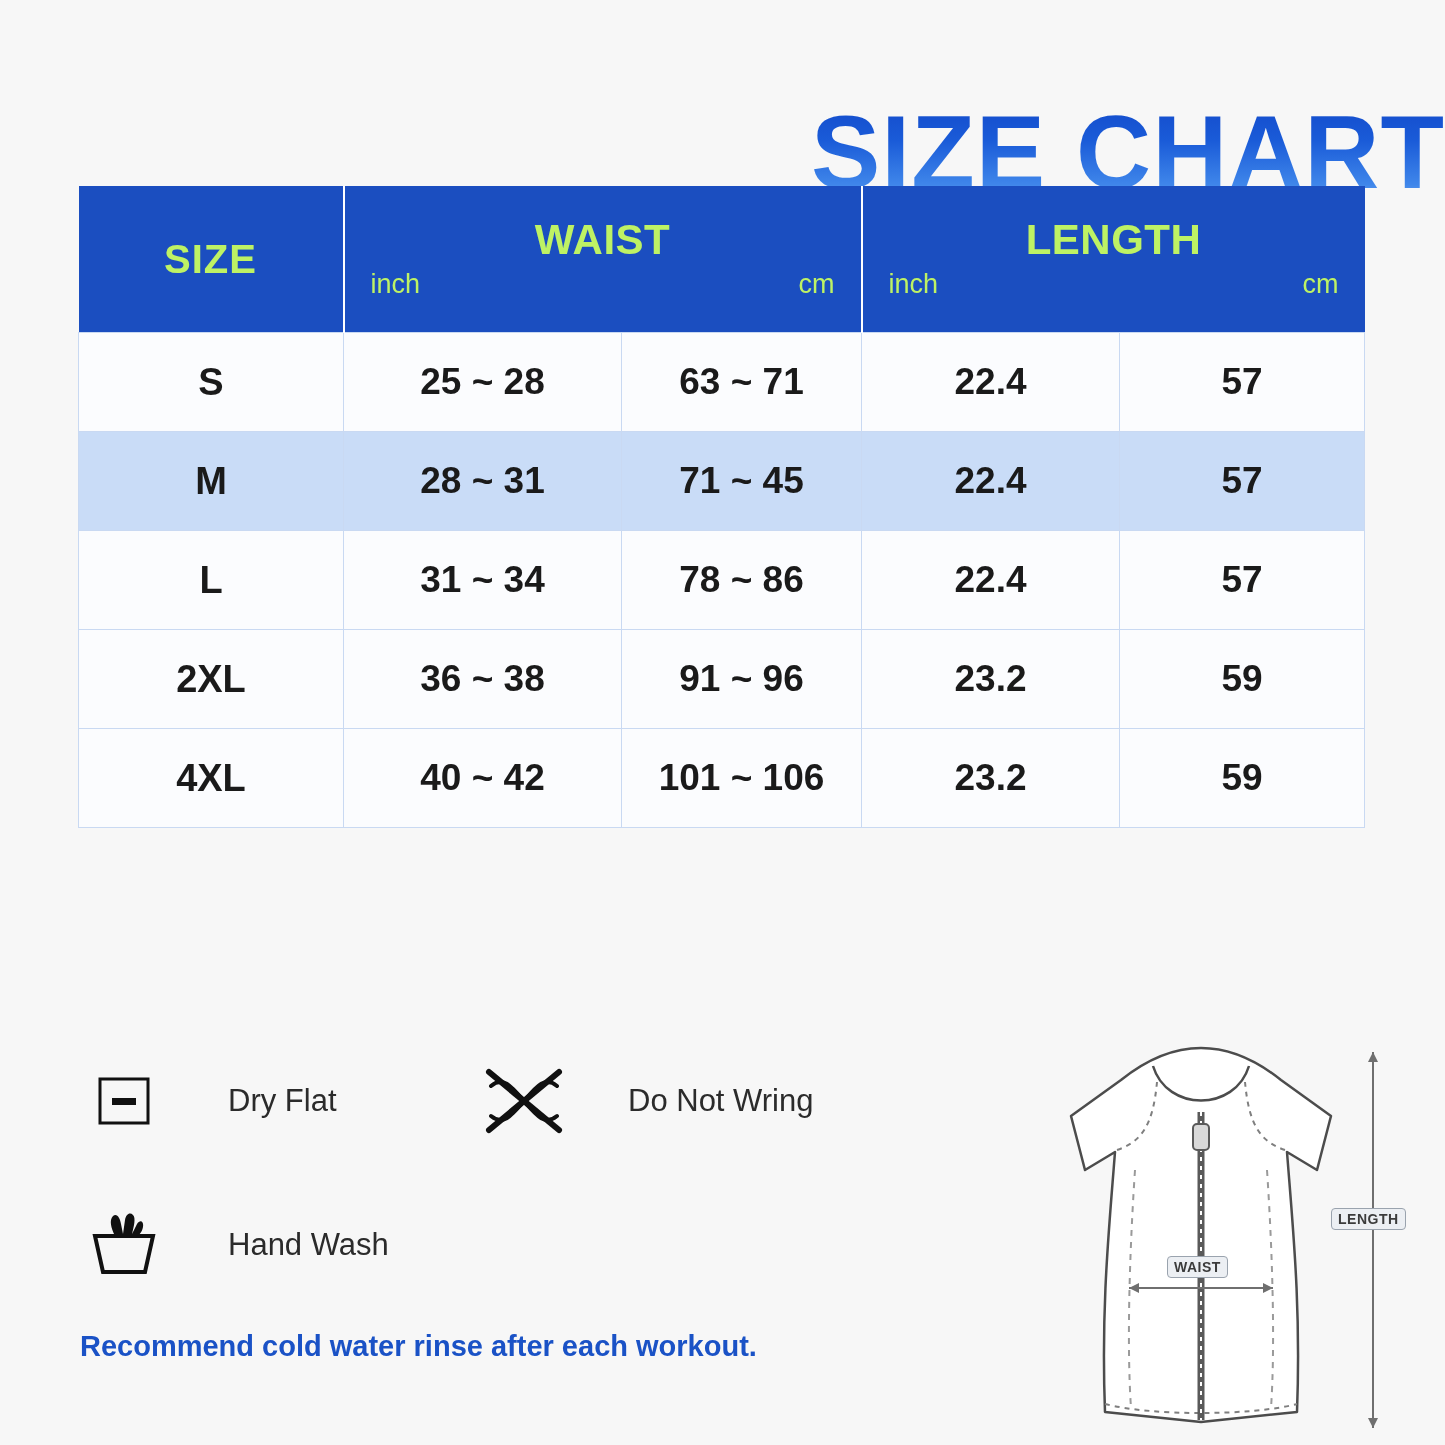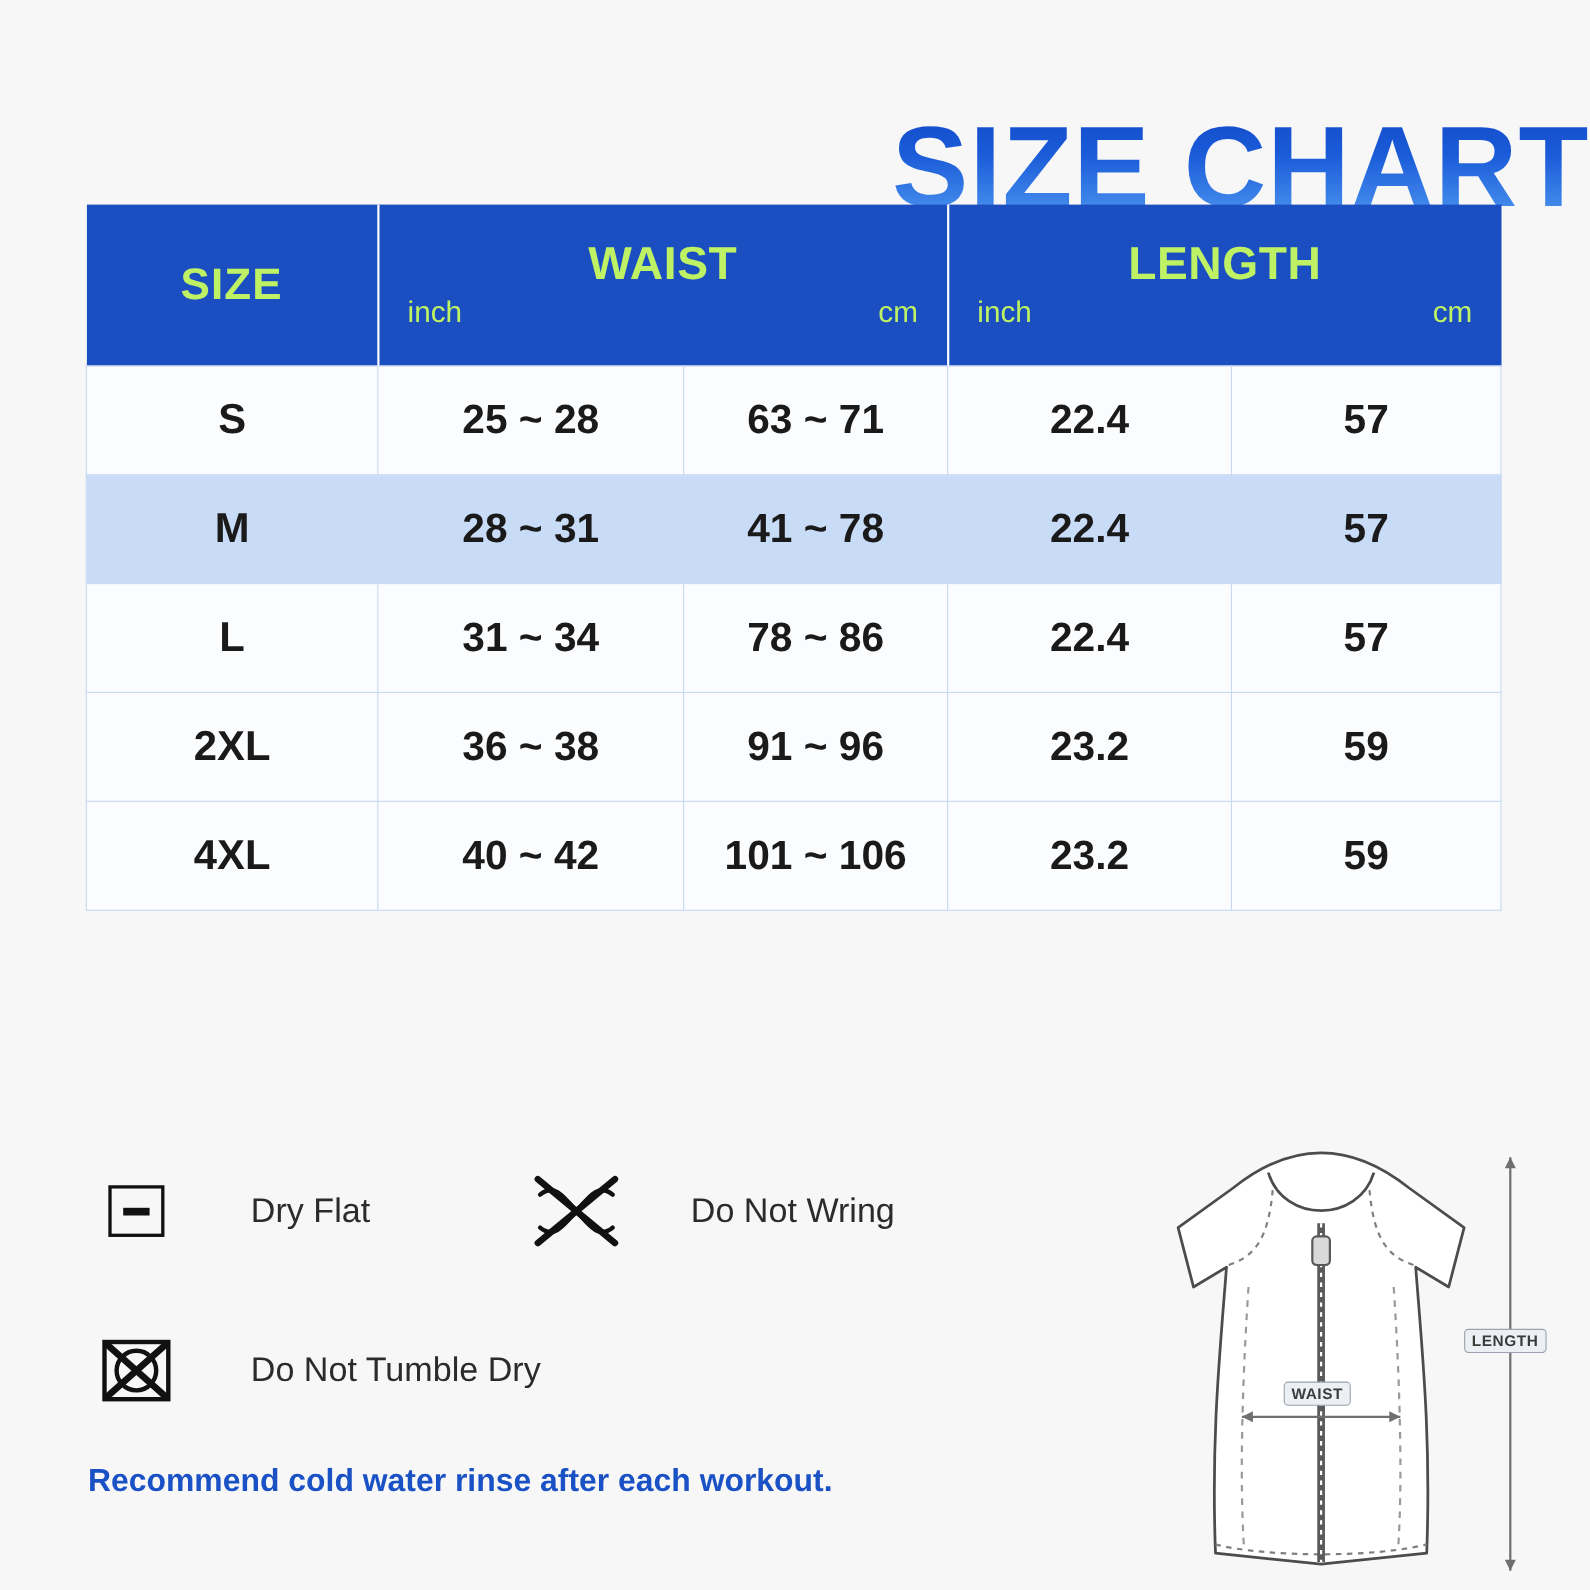--- a/index.html
+++ b/index.html
@@ -206,21 +206,21 @@
       <tr>
         <td class="size-cell">S</td>
         <td>25 ~ 28</td>
         <td>63 ~ 71</td>
         <td>22.4</td>
         <td>57</td>
       </tr>
       <tr class="alt">
         <td class="size-cell">M</td>
         <td>28 ~ 31</td>
-        <td>41 ~ 78</td>
+        <td>71 ~ 45</td>
         <td>22.4</td>
         <td>57</td>
       </tr>
       <tr>
         <td class="size-cell">L</td>
         <td>31 ~ 34</td>
         <td>78 ~ 86</td>
         <td>22.4</td>
         <td>57</td>
       </tr>
@@ -261,30 +261,28 @@
           <path d="M10 52 C22 62 30 52 43 37 C56 22 64 12 76 22" fill="none" stroke="#111" stroke-width="4" stroke-linecap="round"></path>
           <path d="M8 8 L78 66" stroke="#111" stroke-width="6" stroke-linecap="round"></path>
           <path d="M78 8 L8 66" stroke="#111" stroke-width="6" stroke-linecap="round"></path>
         </svg>
       </div>
       <div class="care-label">Do Not Wring</div>
     </div>
   </div>
 
   <div class="care-row">
-    <div class="care-item">
+    <div class="care-item first">
       <div class="care-icon">
         <svg width="78" height="78" viewBox="0 0 78 78">
-          <rect x="10" y="14" width="58" height="52" fill="none" stroke="#111" stroke-width="4"></rect>
-          <circle cx="39" cy="40" r="18" fill="none" stroke="#111" stroke-width="4"></circle>
-          <path d="M12 16 L66 64" stroke="#111" stroke-width="6" stroke-linecap="round"></path>
-          <path d="M66 16 L12 64" stroke="#111" stroke-width="6" stroke-linecap="round"></path>
+          <path d="M10 30 L68 30 L60 66 L18 66 Z" fill="none" stroke="#111" stroke-width="4"></path>
+          <path d="M30 30 C26 22 24 14 28 10 C32 7 35 12 36 18 L38 28 L40 14 C41 8 45 6 48 9 C51 12 49 20 47 28 L52 18 C55 13 59 15 58 21 C57 27 53 30 50 32 Z" fill="#111"></path>
         </svg>
       </div>
-      <div class="care-label">Do Not Tumble Dry</div>
+      <div class="care-label">Hand Wash</div>
     </div>
   </div>
 </div>
 
 <div class="footnote">Recommend cold water rinse after each workout.</div>
 
 <div class="garment">
   <svg width="420" height="420" viewBox="0 0 420 420">
 
     <path d="M120 60 C150 36 176 28 200 28 C224 28 250 36 280 60

